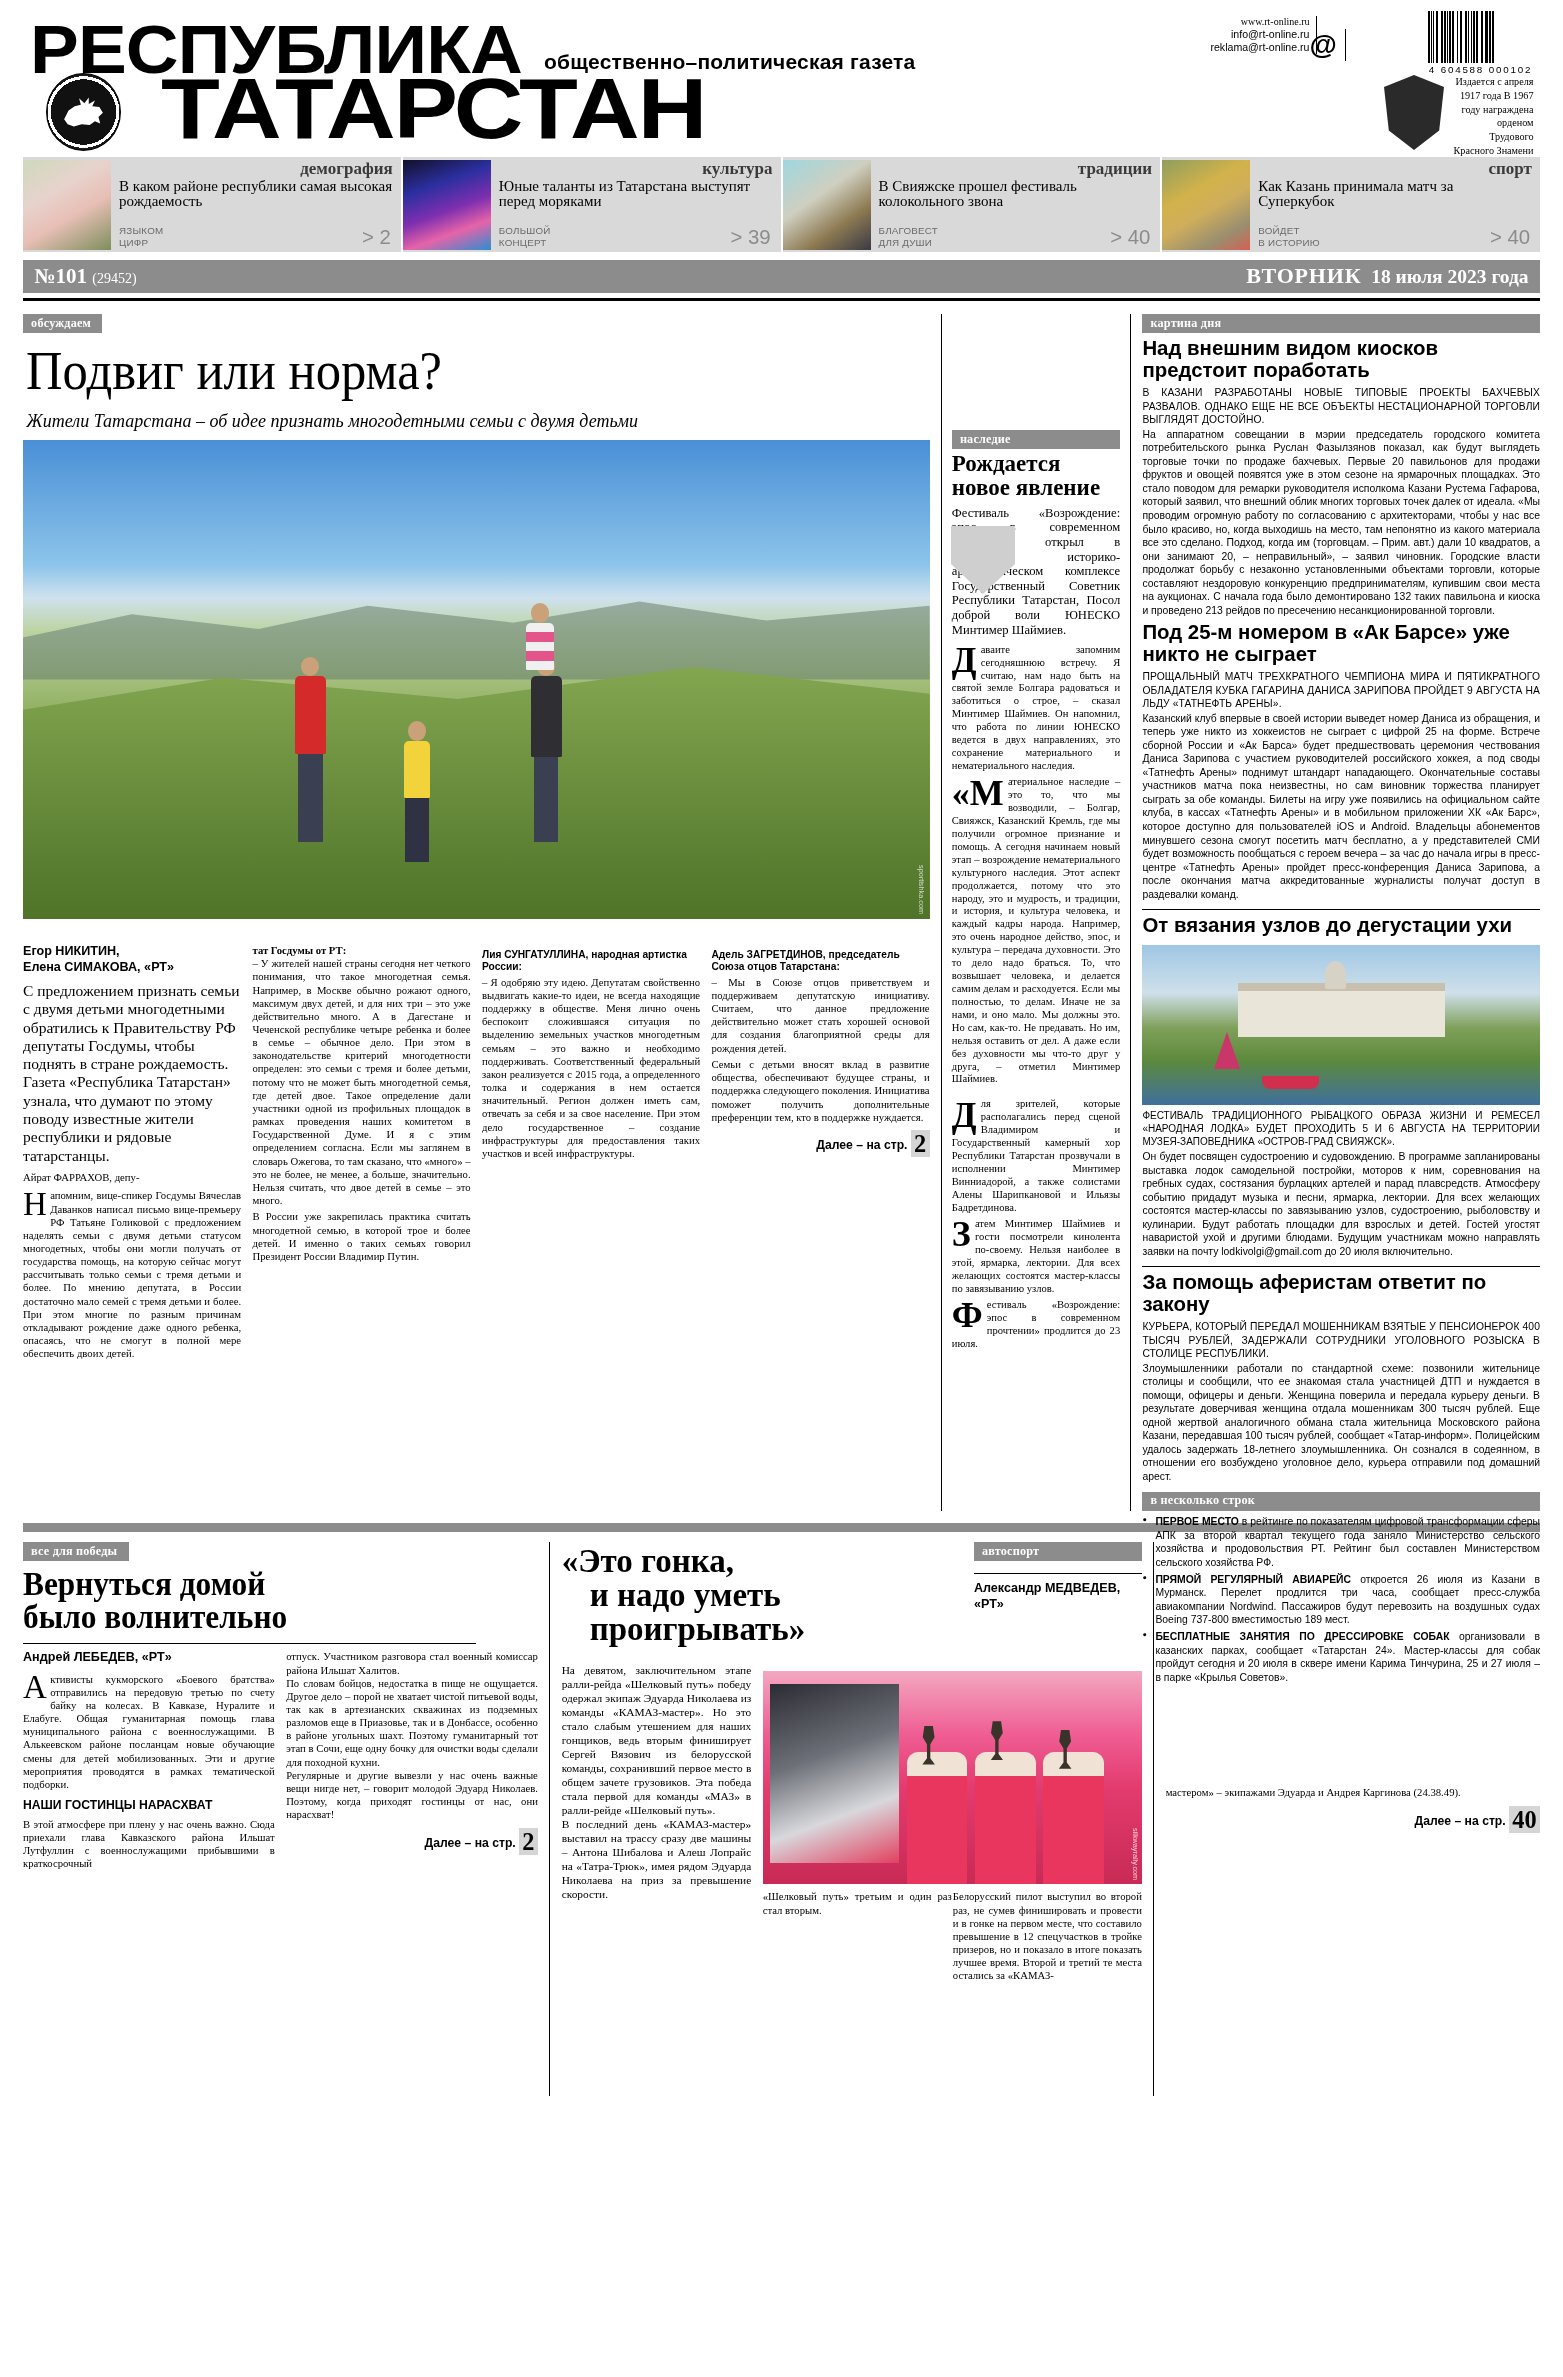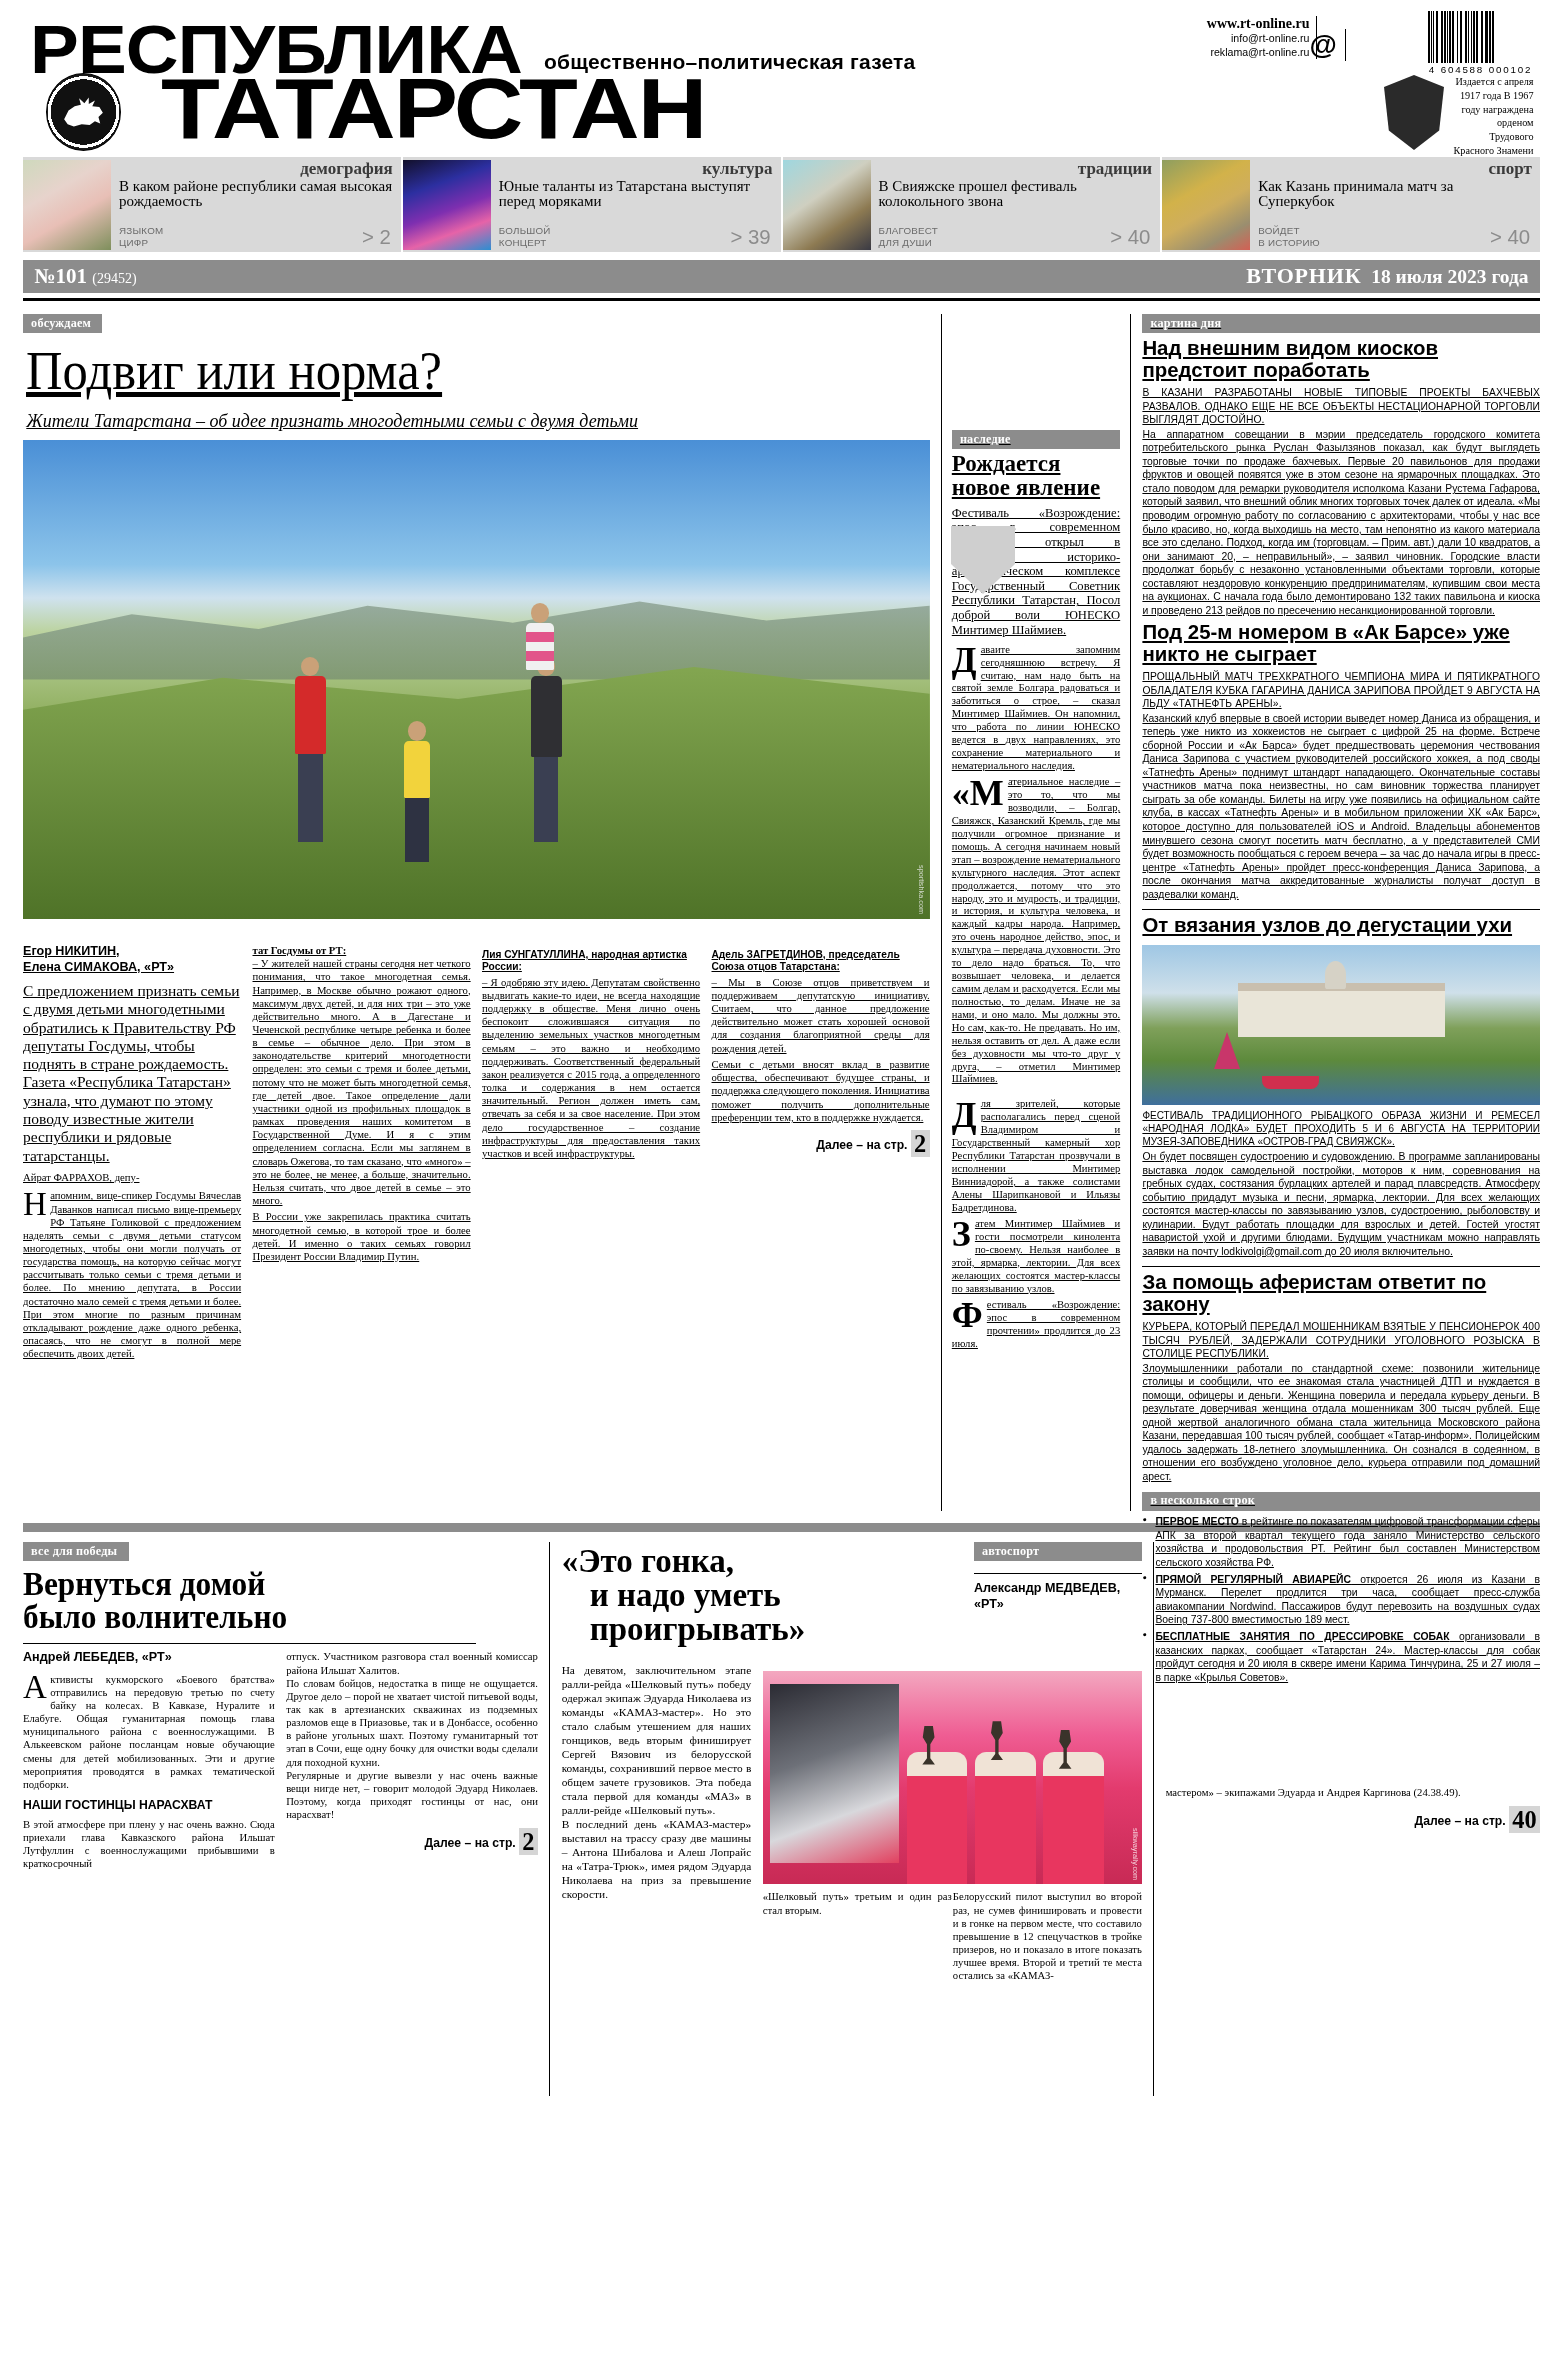--- a/index.html
+++ b/index.html
@@ -25,22 +25,22 @@
     position: absolute; left: 521px; top: 50px;
     font-family: "Liberation Sans", sans-serif;
     font-weight: bold; font-size: 21px; letter-spacing: 0.2px;
   }
   .mast-web {
     position: absolute; right: 223px; top: 16.3px;
     width: 200px; text-align: right;
     border-right: 1.2px solid #000; padding-right: 6.5px;
   }
   .mast-web .url {
-    font-family: "Liberation Serif", serif; font-weight: bold;
-    font-size: 14px; line-height: 1.15;
+    font-family: "Liberation Serif", serif; font-weight: normal;
+    font-size: 10px; line-height: 1.15;
   }
   .mast-web .mail {
     font-family: "Liberation Sans", sans-serif;
     font-size: 10.6px; line-height: 1.25;
   }
   .at-glyph {
     position: absolute; right: 194px; top: 29px;
     font-size: 28px; font-family: "Liberation Sans", sans-serif;
     font-weight: bold;
     border-right: 1.2px solid #000; padding-right: 8.1px;
@@ -126,21 +126,21 @@
     display: flex; align-items: center; justify-content: space-between;
     padding: 0 11.4px; color: #fff;
   }
   .datebar .issue { font-family: "Liberation Serif", serif; font-weight: bold; font-size: 21px; }
   .datebar .issue span { font-size: 14px; font-weight: normal; }
   .datebar .date { font-family: "Liberation Serif", serif; font-weight: bold; font-size: 19.5px; }
   .datebar .date b { font-size: 22px; letter-spacing: 0.8px; }
   .rule-thick { height: 3.3px; background: #000; margin-top: 4.9px; }
 
   
-  .main { display: flex; margin-top: 13px; height: 1197px; text-decoration: underline; }
+  .main { display: flex; margin-top: 13px; height: 1197px; }
   .col-left { width: 918px; padding-right: 11.4px; }
   .col-mid { width: 189px; padding: 0 9.8px; border-left: 0.8px solid #000; }
   .col-right { width: 410px; padding-left: 11.4px; border-left: 0.8px solid #000; }
 
   .rubric-tag {
     display: inline-block; background: #8c8c8c; color: #fff;
     font-family: "Liberation Serif", serif; font-weight: bold;
     font-size: 12.2px; padding: 1.6px 11.4px 2.4px 8.1px; letter-spacing: 0.2px;
   }
   .rubric-tag.wide { display: block; }

